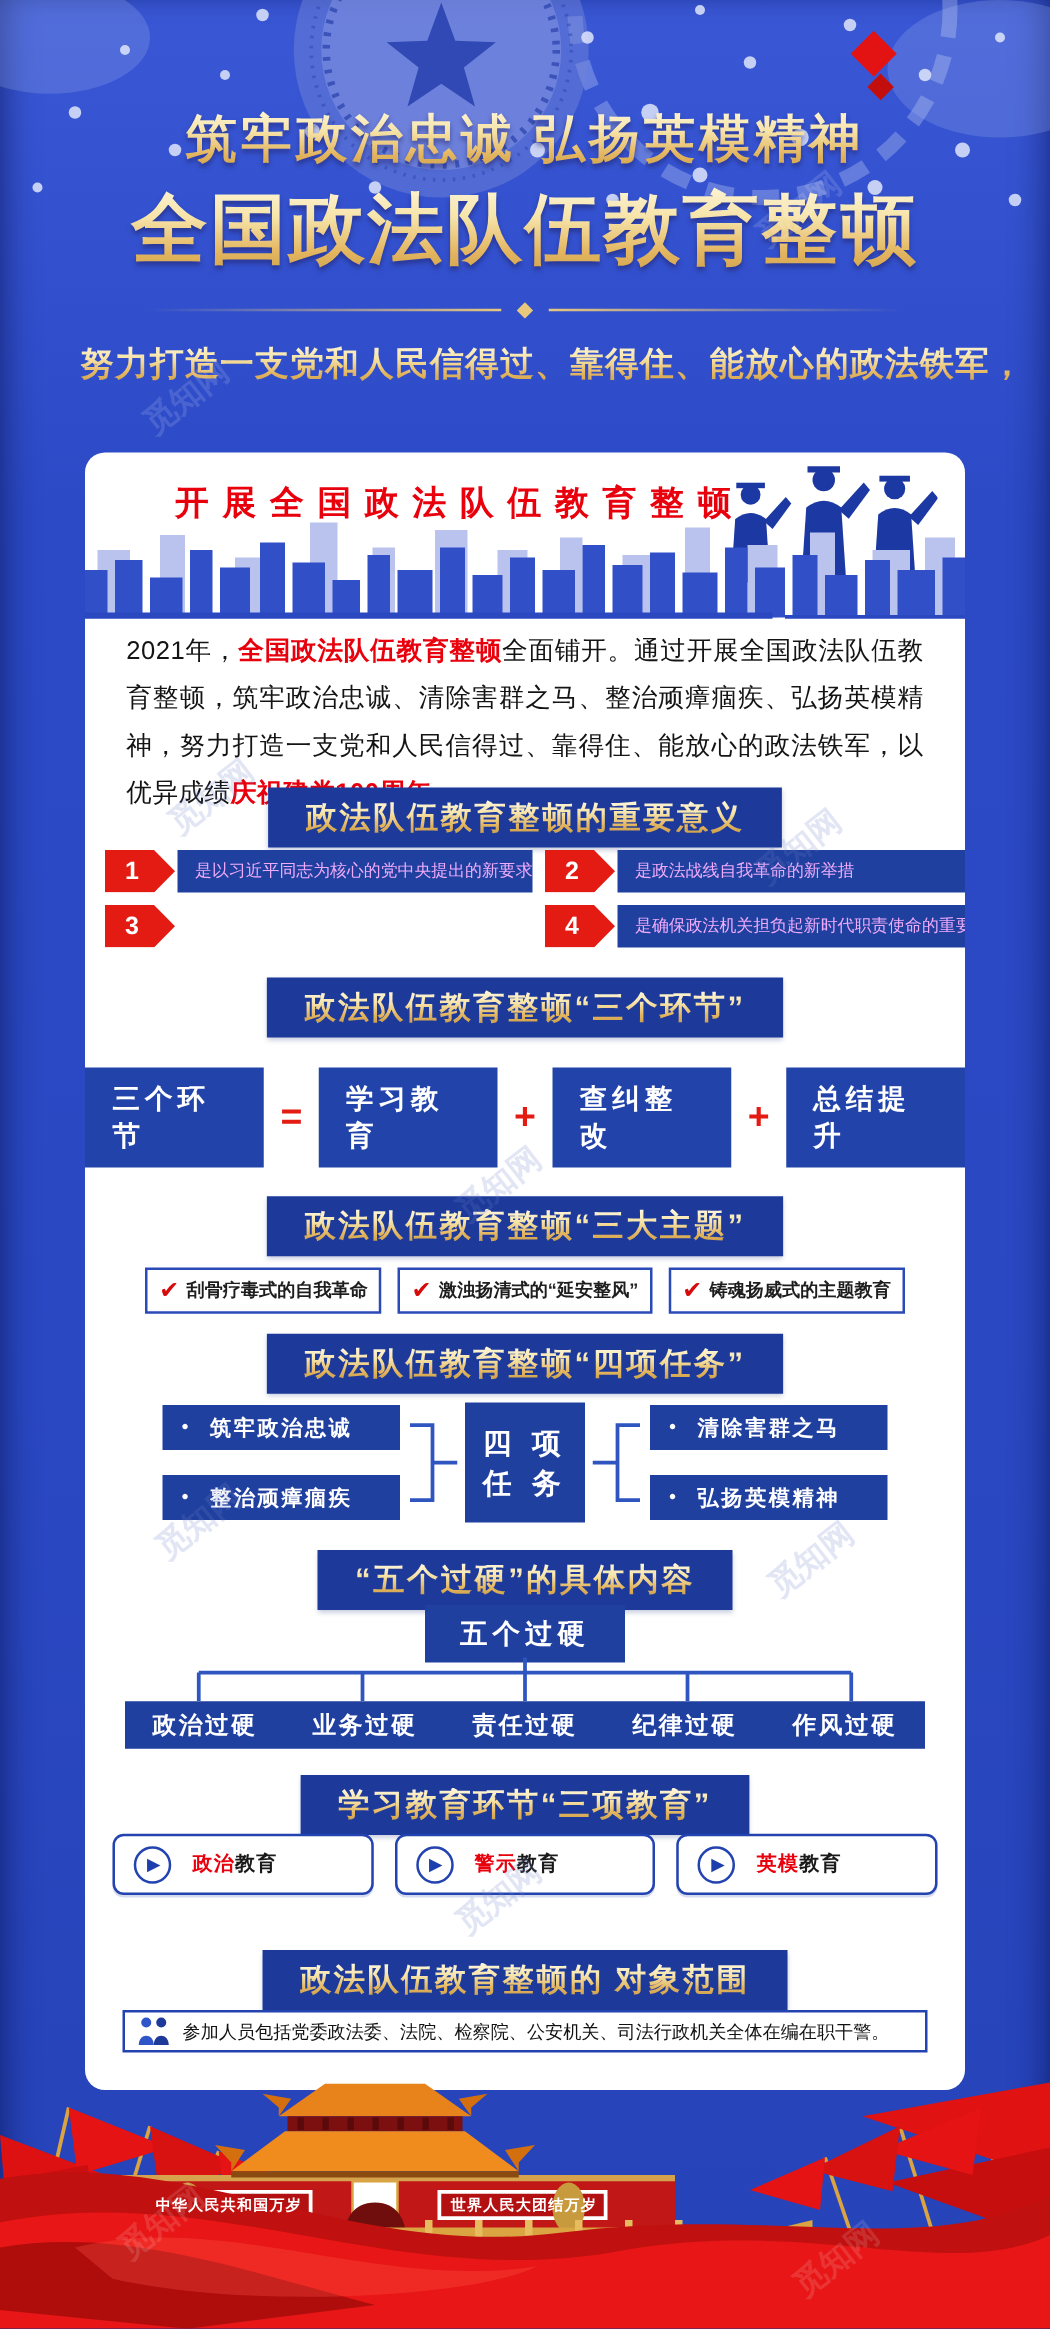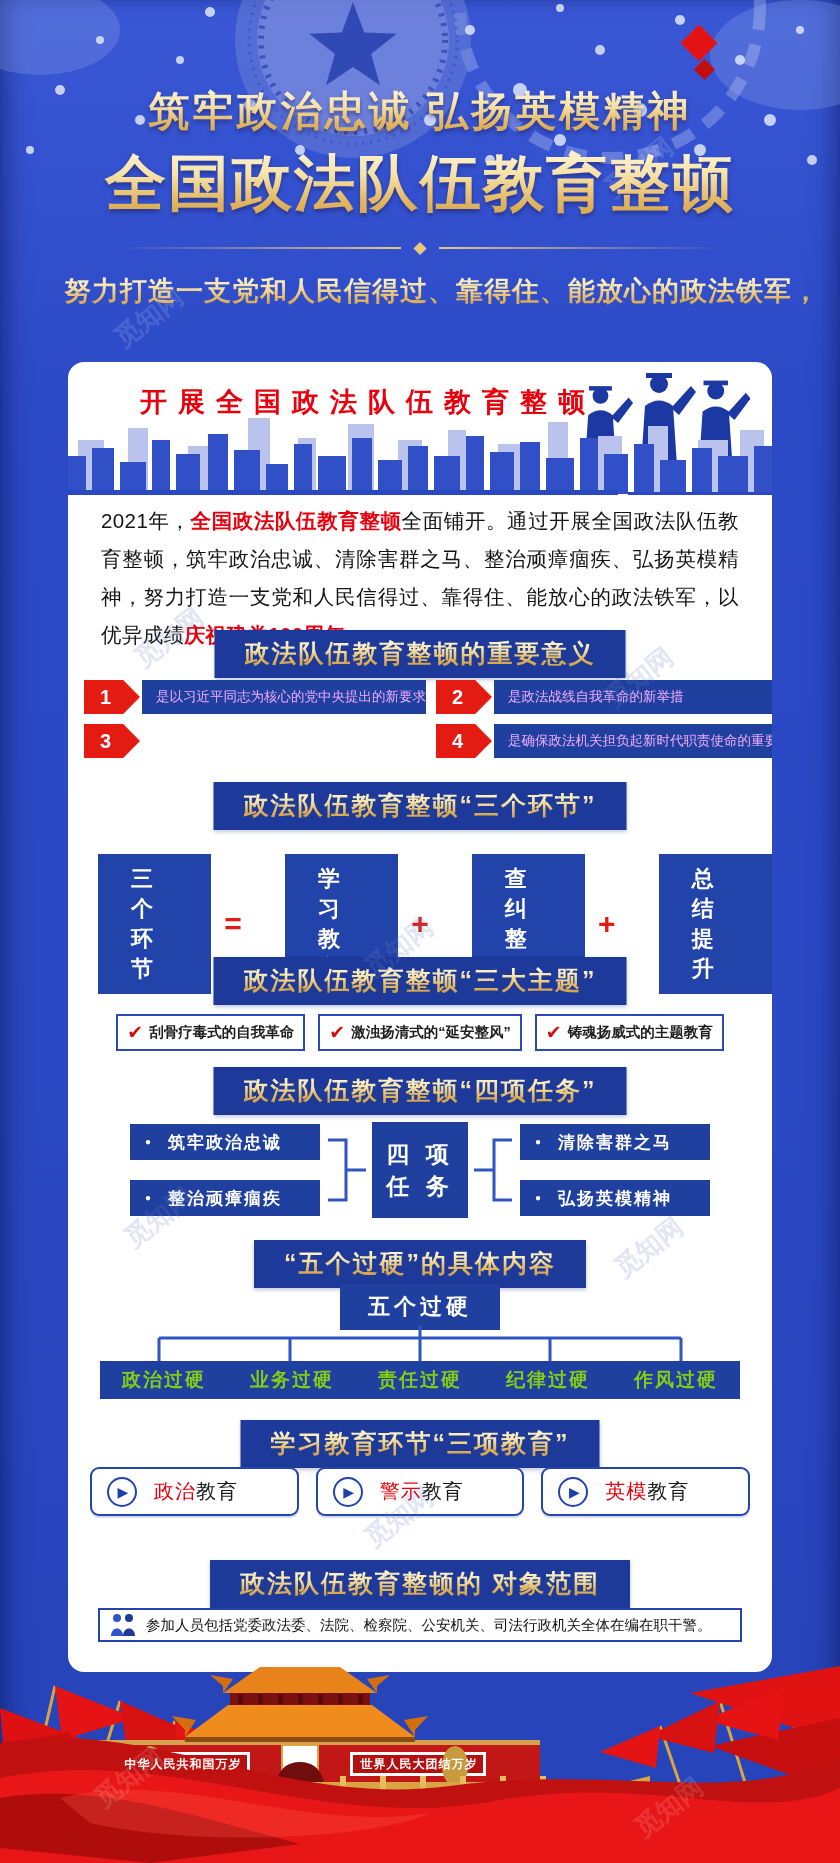--- a/index.html
+++ b/index.html
@@ -63,46 +63,46 @@
   .sig-item { display:flex; align-items:stretch; height:34px; }
   .sig-badge {
     width:56px; background:#e31b12; color:#fff; font-size:20px; font-weight:800;
     display:flex; align-items:center; justify-content:flex-start; padding-left:16px;
     clip-path:polygon(0 0,70% 0,100% 50%,70% 100%,0 100%); margin-right:2px; flex:none;
   }
   .sig-bar { flex:1; background:#20409f; color:#f0abfc; font-size:13.5px; display:flex; align-items:center; padding-left:14px; white-space:nowrap; overflow:hidden; }
 
   
   .eq-row { position:absolute; top:492px; left:0; width:704px; display:flex; justify-content:center; align-items:center; gap:13px; }
-  .eq-box { background:#2244aa; color:#fff; font-size:22px; font-weight:800; letter-spacing:4px; padding:10px 33px;margin-left:30px; }
+  .eq-box { background:#2244aa; color:#fff; font-size:22px; font-weight:800; letter-spacing:4px; padding:10px 22px; }
   .eq-op  { color:#e31b12; font-size:30px; font-weight:800; }
 
   
   .themes-row { position:absolute; top:652px; left:0; width:704px; display:flex; justify-content:center; gap:13px; }
   .theme-box { border:2px solid #2a4ab8; background:#fff; padding:7px 9px; display:flex; align-items:center; gap:6px; font-size:14.5px; font-weight:700; color:#1e1e1e; white-space:nowrap; }
   .check { color:#d60b0b; font-size:19px; font-weight:800; line-height:1; }
 
   
   .tasks { position:absolute; top:758px; left:0; width:704px; display:flex; justify-content:center; align-items:center; gap:6px; }
   .task-col { display:flex; flex-direction:column; gap:20px; }
   .task-bar { width:190px; height:36px; background:#20409f; color:#fff; font-size:17px; font-weight:700; letter-spacing:2px; display:flex; align-items:center; gap:15px; padding-left:15px; }
   .task-dot { font-size:10px; line-height:1; }
   .task-center { width:96px; height:96px; background:#20409f; color:#fff; display:flex; flex-direction:column; align-items:center; justify-content:center; font-size:23px; font-weight:800; letter-spacing:5px; line-height:1.4; }
 
   
   .five-root { position:absolute; top:922px; left:50%; transform:translateX(-50%); background:#20409f; color:#fff; font-size:22px; font-weight:800; letter-spacing:4px; padding:8px 28px; }
   .five-tree { position:absolute; top:964px; left:32px; }
   .five-row  { position:absolute; top:999px; left:32px; width:640px; display:flex; justify-content:space-between; }
-  .five-box  { width:134px; height:38px; background:#20409f; color:#84cc16; font-size:19px; font-weight:800; letter-spacing:2px; display:flex; align-items:center; justify-content:center; }
+  .five-box  { width:134px; height:38px; background:#20409f; color:#ffffff; font-size:19px; font-weight:800; letter-spacing:2px; display:flex; align-items:center; justify-content:center; }
 
   
   .edu-row { position:absolute; top:1105px; left:22px; width:660px; display:flex; gap:17px; }
   .edu-box { flex:1; height:49px; border:2px solid #2343b0; border-radius:9px; background:#fff; display:flex; align-items:center; gap:17px; padding-left:15px; box-shadow:0 2px 0 rgba(30,60,160,.18); }
   .edu-icon { width:30px; height:30px; border:2px solid #2343b0; border-radius:50%; color:#1d3fae; font-size:14px; display:flex; align-items:center; justify-content:center; padding-left:2px; flex:none; }
-  .edu-text { font-size:20px; font-weight:400; color:#1a1a1a; letter-spacing:1px; }
+  .edu-text { font-size:16px; font-weight:700; color:#1a1a1a; letter-spacing:1px; }
   .edu-red  { color:#e8000d; }
 
   
   .scope-box { position:absolute; top:1246px; left:30px; width:644px; height:34px; border:2px solid #2343b0; background:#fff; display:flex; align-items:center; gap:9px; padding:0 9px; }
   .scope-text { font-size:14.5px; color:#111; font-weight:500; white-space:nowrap; overflow:hidden; }
 
   
   .footer { position:absolute; left:0; top:1648px; width:840px; height:215px; z-index:5; }
   .banner-label { position:absolute; color:#fff; font-size:12px; font-weight:800; letter-spacing:1px; text-align:center; line-height:20px; height:20px; z-index:6; white-space:nowrap; overflow:hidden; }
   .banner-left  { left:116px; top:1754px; width:134px; }

